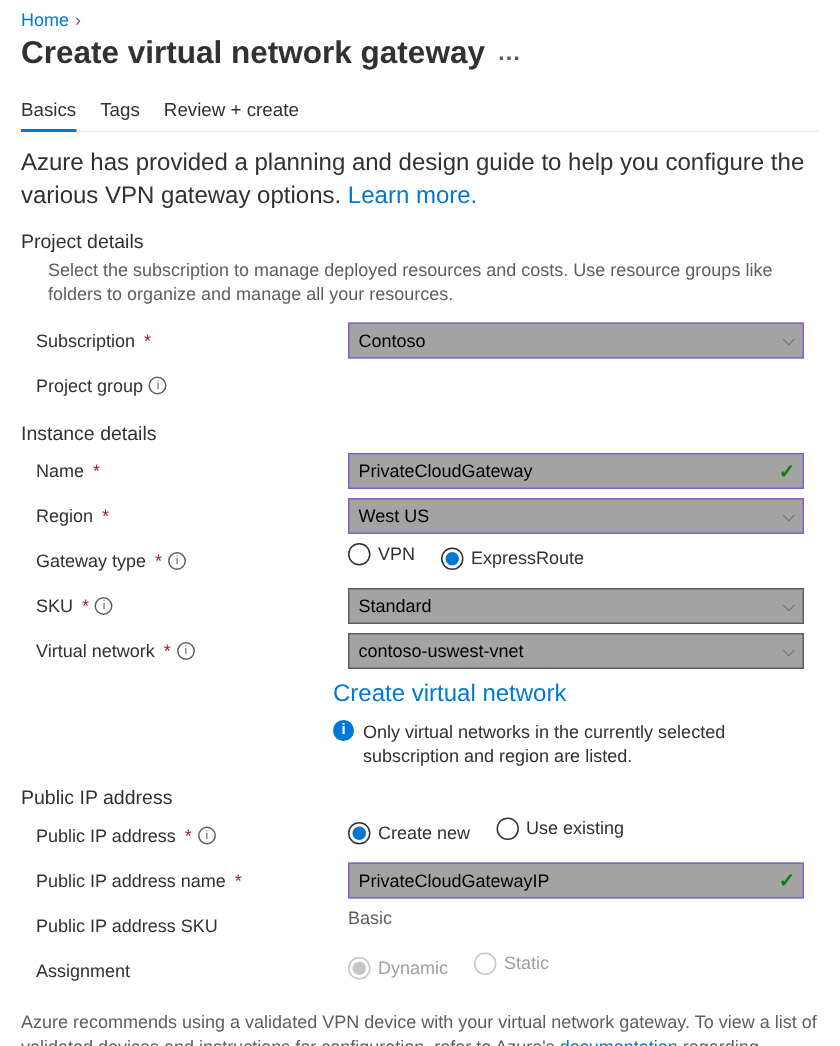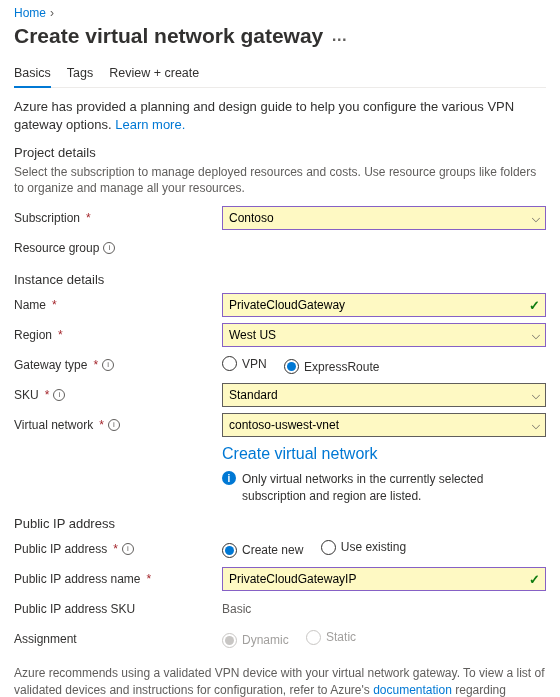--- a/index.html
+++ b/index.html
@@ -13,31 +13,31 @@
     padding: 6px 14px 0 14px;
   }
   a { color: #0078d4; text-decoration: none; cursor: pointer; }
   .breadcrumb { font-size: 12px; color: #0078d4; margin-bottom: 4px; display:flex; align-items:center; gap:4px;}
   .breadcrumb .chevron { color:#605e5c; }
   h1 { font-size: 21px; font-weight: 600; margin: 2px 0 14px 0; display:flex; align-items:center; gap:8px;}
   .ellipsis { color:#605e5c; font-size:16px; letter-spacing:1px; cursor:pointer;}
   .tabs { display:flex; gap:16px; border-bottom:1px solid #edebe9; margin-bottom:10px;}
   .tab { padding: 4px 0 6px 0; font-size:12.5px; color:#323130; cursor:pointer; }
   .tab.active { border-bottom: 2px solid #0078d4; color:#323130; font-weight:400; margin-bottom:-1px;}
-  .helptext { font-size:13px; color:#323130; margin-bottom:12px; line-height:1.35;}
+  .helptext { font-size:16px; color:#323130; margin-bottom:12px; line-height:1.35;}
   .section-title { font-weight:400; font-size:13px; margin: 12px 0 4px 0; }
-  .desc { font-size:12px; color:#605e5c; margin-bottom:10px; line-height:1.35;}
-  .form-row { display:flex; align-items:center; margin: 6px 0; min-height:24px;}
+  .desc { font-size:12px; color:#605e5c; margin-bottom:10px; line-height:1.35;margin-left:18px;}
+  .form-row { display:flex; margin: 6px 10px; min-height:24px;}
   .form-row .label-col { width: 208px; flex-shrink:0; display:flex; align-items:center; gap:4px; font-size:12px;}
   .form-row .field-col { flex:1; position:relative;}
   .req { color:#a4262c; margin-left:2px;}
   .info-icon { width:12px; height:12px; border:1px solid #605e5c; border-radius:50%; display:inline-flex; align-items:center; justify-content:center; font-size:8px; color:#605e5c; cursor:default; line-height:1;}
   .select, .textin {
     width:100%; height:24px; border:1px solid #605e5c; font-size:12px; padding: 2px 22px 2px 6px;
-    background:#fef9c3; font-family:inherit;
+    background:#a3a3a3; font-family:inherit;
   }
   .select.hl, .textin.hl { border-color:#8661c5; }
   .select { appearance:none; -webkit-appearance:none; }
   .chev-down { position:absolute; right:6px; top:50%; transform:translateY(-50%); pointer-events:none; color:#605e5c; font-size:11px;}
   .check-icon { position:absolute; right:6px; top:50%; transform:translateY(-50%); color:#107c10; font-size:13px; font-weight:bold; pointer-events:none;}
   .radio-opt { display:inline-flex; align-items:center; gap:5px; margin-right:14px; font-size:12px; cursor:pointer;}
   .radio-opt.disabled { color:#a19f9d; cursor:default; }
   .radio-circle { width:15px; height:15px; border:1px solid #323130; border-radius:50%; display:inline-flex; align-items:center; justify-content:center; background:#fff;}
   .radio-opt.disabled .radio-circle { border-color:#c8c6c4; }
   .radio-circle .dot { width:9px; height:9px; border-radius:50%; background:#0078d4; }
@@ -82,21 +82,21 @@
       <span class="req">*</span>
   </div>
   <div class="field-col">
     <input class="select hl" readonly="" value="Contoso" style="">
     <span class="chev-down">⌵</span>
   </div>
 </div>
 
 <div class="form-row">
   <div class="label-col">
-    <span>Resource group</span>
+    <span>Project group</span>
     <span class="info-icon">i</span>
   </div>
 </div>
 
 <div class="section-title">Instance details</div>
 
 <div class="form-row">
   <div class="label-col">
     <span>Name</span>
       <span class="req">*</span>

